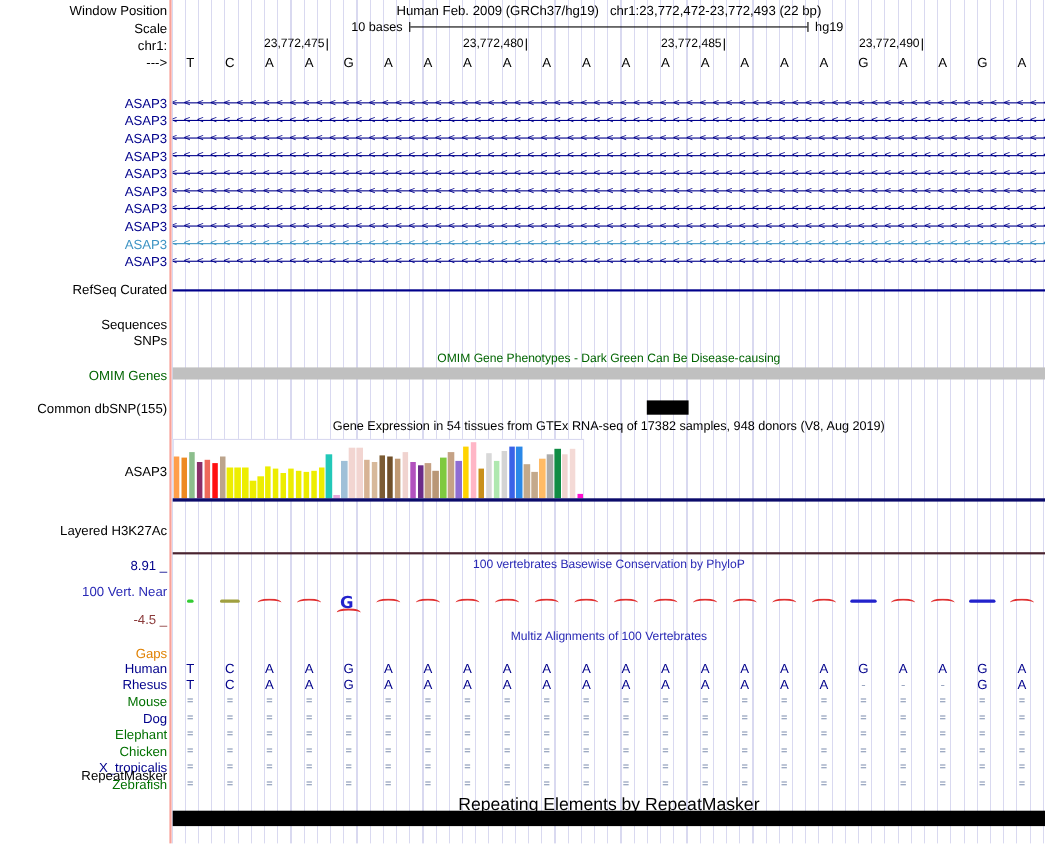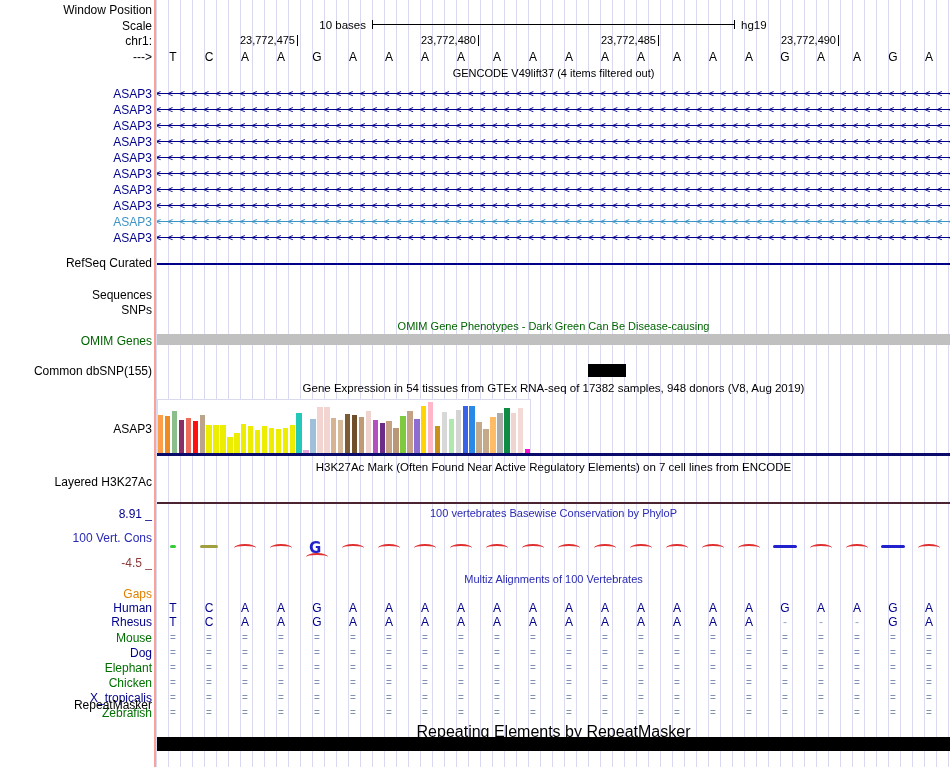--- a/index.html
+++ b/index.html
@@ -35,20 +35,24 @@
   .ruler-line{position:absolute;left:0;top:4px;width:100%;height:1px;background:#000;}
 </style>
 </head>
 <body>
 
 <div id="canvas">
   <div class="abs" id="grid"></div>
   <div class="abs" id="left-guide"></div>
 
   <div class="abs lab" style="left:0;top:3px;">Window Position</div>
+  <div class="abs title" style="top:3px;font-size:12px;">
+    <span>Human Feb. 2009 (GRCh37/hg19)</span>&nbsp;&nbsp;
+    <span>chr1:23,772,472-23,772,493 (22 bp)</span>
+  </div>
 
   <div class="abs lab" style="left:0;top:19px;">Scale</div>
   <div class="abs" style="left:280px;top:19px;width:86px;text-align:right;font-size:11.5px;">10 bases</div>
   <div class="abs ruler" style="left:372px;top:20px;width:361px;">
       <div class="ruler-line"></div>
     </div>
   <div class="abs" style="left:741px;top:19px;font-size:11.5px;">hg19</div>
 
   <div class="abs lab" style="left:0;top:34px;">chr1:</div>
   <div id="coords-row">
@@ -81,21 +85,20 @@
       <div class="base-letter" style="left: 659px; top: 50px; position: absolute;">A</div>
       <div class="base-letter" style="left: 695px; top: 50px; position: absolute;">A</div>
       <div class="base-letter" style="left: 731px; top: 50px; position: absolute;">A</div>
       <div class="base-letter" style="left: 767px; top: 50px; position: absolute;">G</div>
       <div class="base-letter" style="left: 803px; top: 50px; position: absolute;">A</div>
       <div class="base-letter" style="left: 839px; top: 50px; position: absolute;">A</div>
       <div class="base-letter" style="left: 875px; top: 50px; position: absolute;">G</div>
       <div class="base-letter" style="left: 911px; top: 50px; position: absolute;">A</div>
     </div>
 
-  <div class="abs title" style="top:67px;">GENCODE V49lift37 (4 items filtered out)</div>
   <div id="gencode-rows">
       <div class="lab" style="left: 0px; top: 87px; color: rgb(0, 0, 139); position: absolute;">ASAP3</div>
       <div class="gene-row" style="top: 87px; position: absolute;">
         <div class="chev-line" style="background: rgb(0, 0, 139);"></div>
         <div class="chev-text" style="color: rgb(0, 0, 139);">&lt;&lt;&lt;&lt;&lt;&lt;&lt;&lt;&lt;&lt;&lt;&lt;&lt;&lt;&lt;&lt;&lt;&lt;&lt;&lt;&lt;&lt;&lt;&lt;&lt;&lt;&lt;&lt;&lt;&lt;&lt;&lt;&lt;&lt;&lt;&lt;&lt;&lt;&lt;&lt;&lt;&lt;&lt;&lt;&lt;&lt;&lt;&lt;&lt;&lt;&lt;&lt;&lt;&lt;&lt;&lt;&lt;&lt;&lt;&lt;&lt;&lt;&lt;&lt;&lt;&lt;&lt;</div>
       </div>
       <div class="lab" style="left: 0px; top: 103px; color: rgb(0, 0, 139); position: absolute;">ASAP3</div>
       <div class="gene-row" style="top: 103px; position: absolute;">
         <div class="chev-line" style="background: rgb(0, 0, 139);"></div>
         <div class="chev-text" style="color: rgb(0, 0, 139);">&lt;&lt;&lt;&lt;&lt;&lt;&lt;&lt;&lt;&lt;&lt;&lt;&lt;&lt;&lt;&lt;&lt;&lt;&lt;&lt;&lt;&lt;&lt;&lt;&lt;&lt;&lt;&lt;&lt;&lt;&lt;&lt;&lt;&lt;&lt;&lt;&lt;&lt;&lt;&lt;&lt;&lt;&lt;&lt;&lt;&lt;&lt;&lt;&lt;&lt;&lt;&lt;&lt;&lt;&lt;&lt;&lt;&lt;&lt;&lt;&lt;&lt;&lt;&lt;&lt;&lt;&lt;</div>
@@ -209,27 +212,26 @@
       <div class="gtex-bar" style="background: rgb(196, 169, 139); height: 24px;"></div>
       <div class="gtex-bar" style="background: rgb(255, 187, 102); height: 36px;"></div>
       <div class="gtex-bar" style="background: rgb(171, 171, 171); height: 40px;"></div>
       <div class="gtex-bar" style="background: rgb(15, 140, 68); height: 45px;"></div>
       <div class="gtex-bar" style="background: rgb(240, 212, 208); height: 40px;"></div>
       <div class="gtex-bar" style="background: rgb(244, 218, 214); height: 45px;"></div>
       <div class="gtex-bar" style="background: rgb(255, 16, 208); height: 4px;"></div>
     </div>
   <div class="abs" id="gtex-baseline"></div>
 
-  <div class="abs title" style="top:461px;font-size:11.5px;">H3K27Ac Mark (Often Found Near Active Regulatory Elements) on 7 cell lines from ENCODE</div>
   <div class="abs lab" style="left:0;top:475px;">Layered H3K27Ac</div>
   <div class="abs" id="h3k-line"></div>
 
   <div class="abs lab" style="left:0;top:507px;color:#00008b;">8.91 _</div>
   <div class="abs title" style="top:507px;color:#2929b5;">100 vertebrates Basewise Conservation by PhyloP</div>
-  <div class="abs lab" style="left:0;top:531px;color:#2929b5;">100 Vert. Cons</div>
+  <div class="abs lab" style="left:0;top:531px;color:#2929b5;">100 Vert. Near</div>
   <div class="abs lab" style="left:0;top:556px;color:#8b3a3a;">-4.5 _</div>
   <div id="phylop-marks">
       <div class="phy-dash" style="left: 170px; top: 545px; width: 6px; background: rgb(51, 204, 51); position: absolute;"></div>
       <div class="phy-dash" style="left: 200px; top: 545px; width: 18px; background: rgb(160, 160, 64); position: absolute;"></div>
       <div class="phy-arc" style="left: 234px; top: 544px; width: 22px; border-top-color: rgb(224, 48, 48); position: absolute;"></div>
       <div class="phy-arc" style="left: 270px; top: 544px; width: 22px; border-top-color: rgb(224, 48, 48); position: absolute;"></div>
       <div style="left: 309px; top: 539px; color: rgb(34, 34, 204); font: bold 15px &quot;DejaVu Sans&quot;, sans-serif; position: absolute;">G</div>
       <div class="phy-arc" style="left: 306px; top: 553px; width: 22px; border-top-color: rgb(224, 48, 48); position: absolute;"></div>
       <div class="phy-arc" style="left: 342px; top: 544px; width: 22px; border-top-color: rgb(224, 48, 48); position: absolute;"></div>
       <div class="phy-arc" style="left: 378px; top: 544px; width: 22px; border-top-color: rgb(224, 48, 48); position: absolute;"></div>

